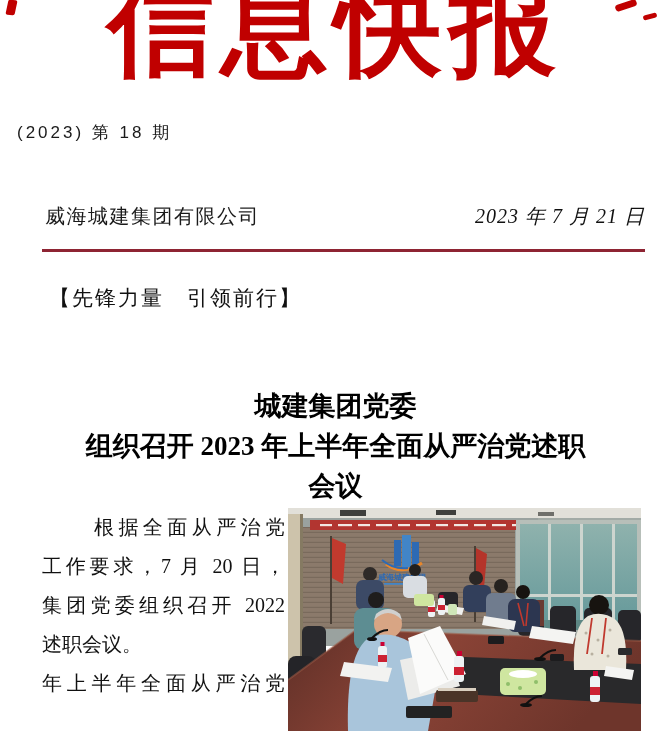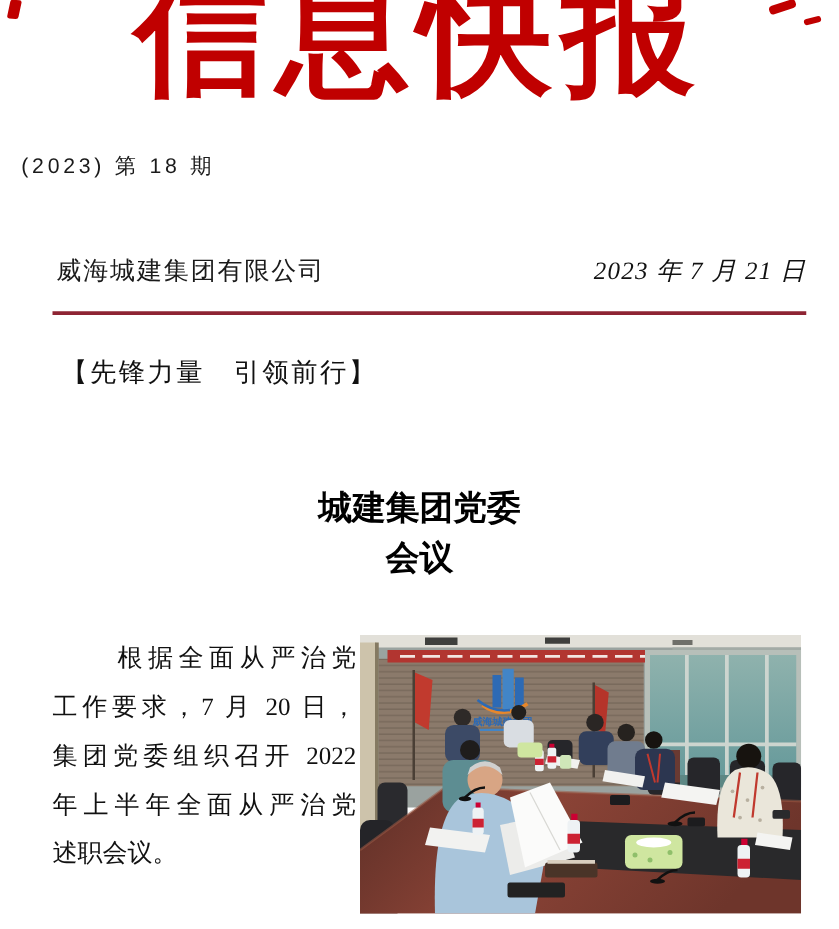--- a/index.html
+++ b/index.html
@@ -83,29 +83,30 @@
   <span class="company-name">威海城建集团有限公司</span>
   <span class="publish-date">2023 年 7 月 21 日</span>
 </div>
 
 <div class="divider-rule"></div>
 
 <div class="section-label">【先锋力量　引领前行】</div>
 
 <div class="article-title">
   <div>城建集团党委</div>
+  <div>组织召开 2023 年上半年全面从严治党述职</div>
   <div>会议</div>
 </div>
 
 <div class="article-body">
   <div class="body-line first">根据全面从严治党</div>
   <div class="body-line">工作要求，7 月 20 日，</div>
   <div class="body-line">集团党委组织召开 2022</div>
+  <div class="body-line last">述职会议。</div>
   <div class="body-line">年上半年全面从严治党</div>
-  <div class="body-line last">述职会议。</div>
 </div>
 
 <div class="photo-frame" role="img" aria-label="集团党委组织召开2023年上半年全面从严治党述职会议现场照片">
   <svg width="353" height="223" viewBox="0 0 353 223" xmlns="http://www.w3.org/2000/svg">
     <defs>
       <linearGradient id="tableGrad" x1="0" y1="0" x2="1" y2="0.25">
         <stop offset="0" stop-color="#5e2f27"></stop>
         <stop offset="0.45" stop-color="#8a4336"></stop>
         <stop offset="1" stop-color="#6e352b"></stop>
       </linearGradient>

